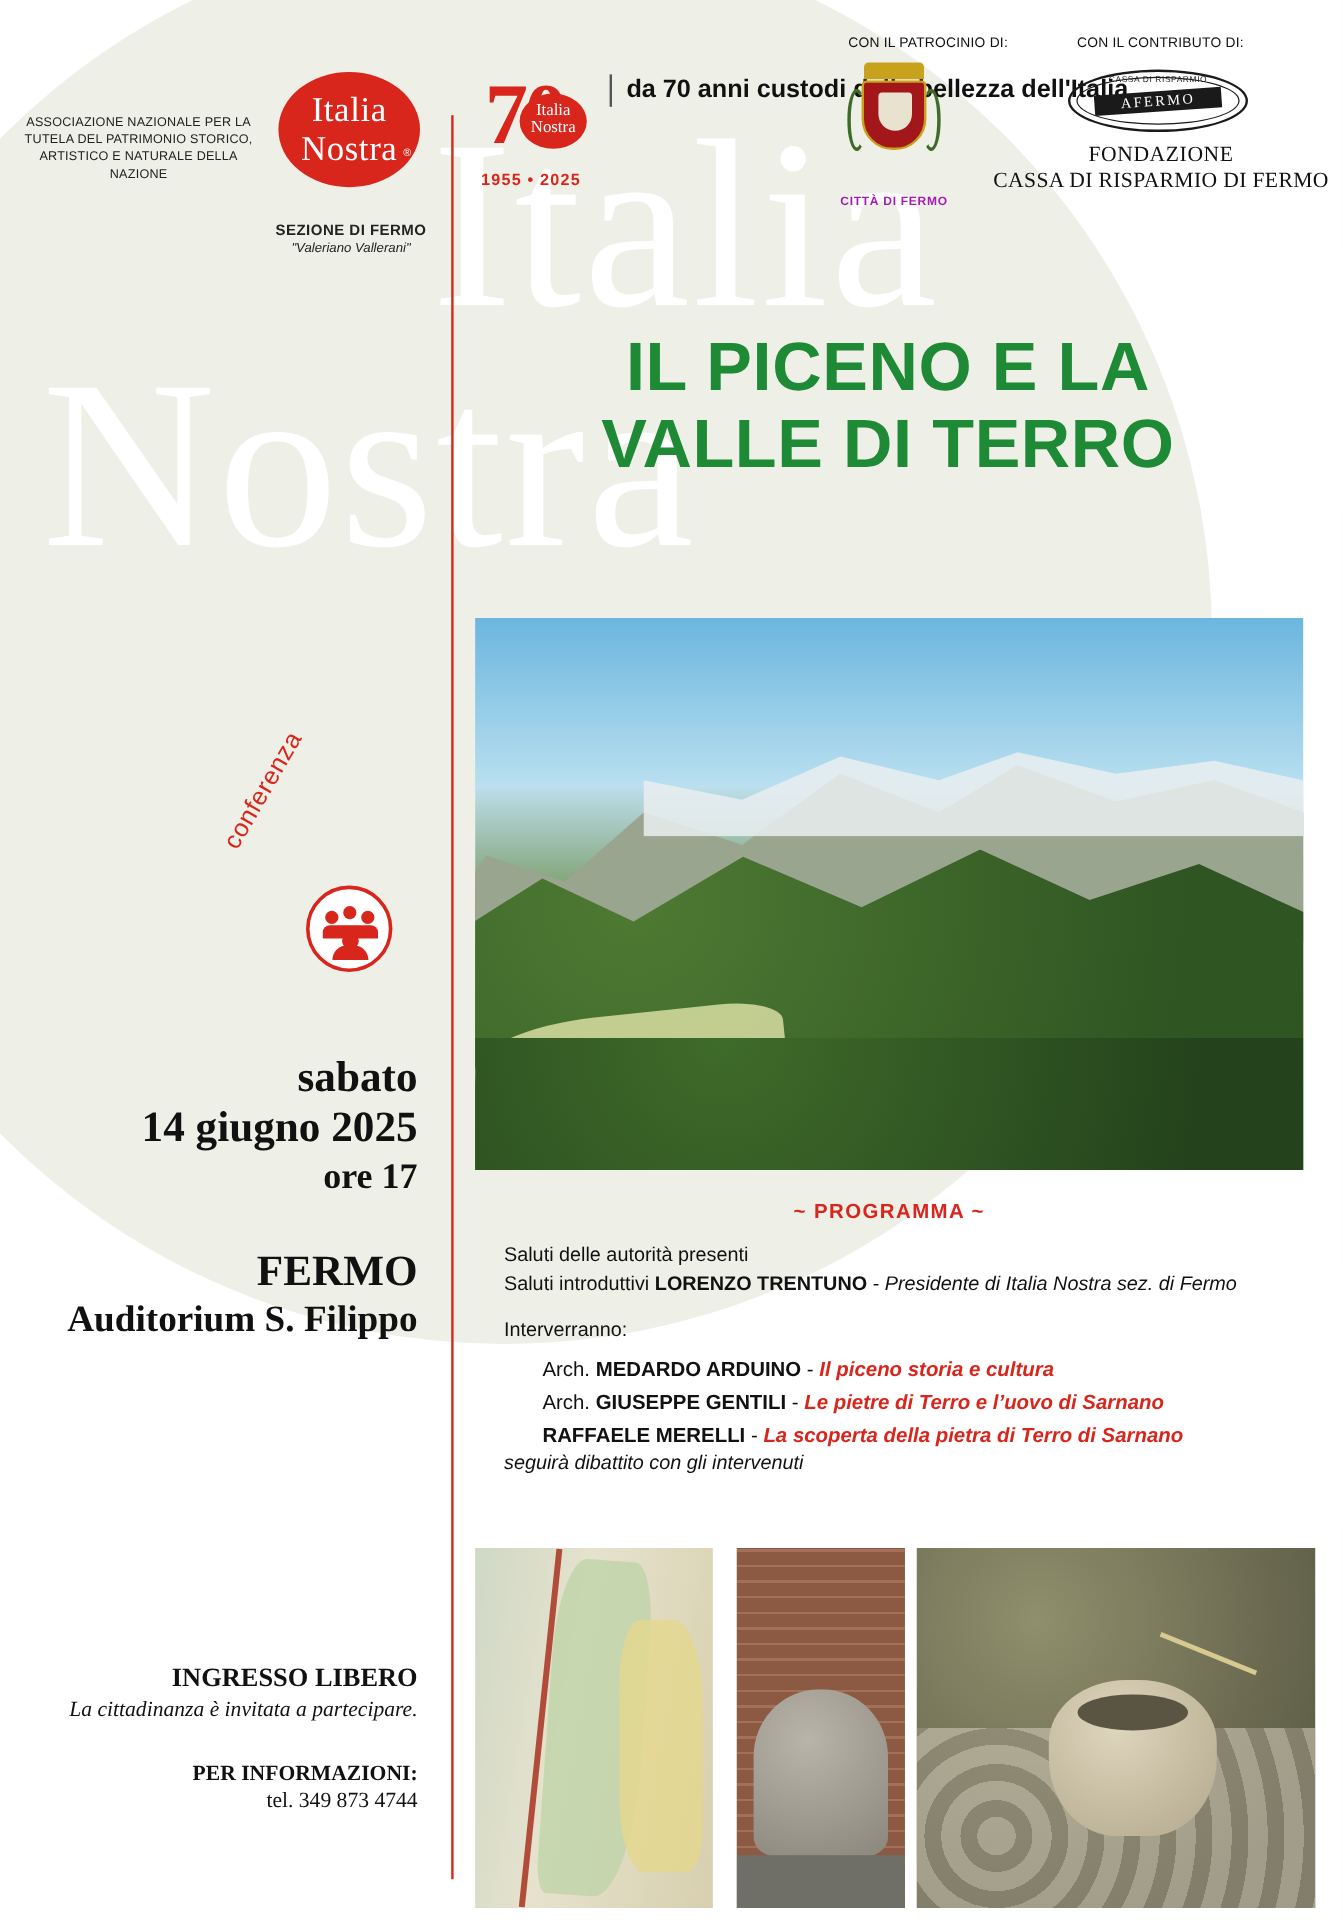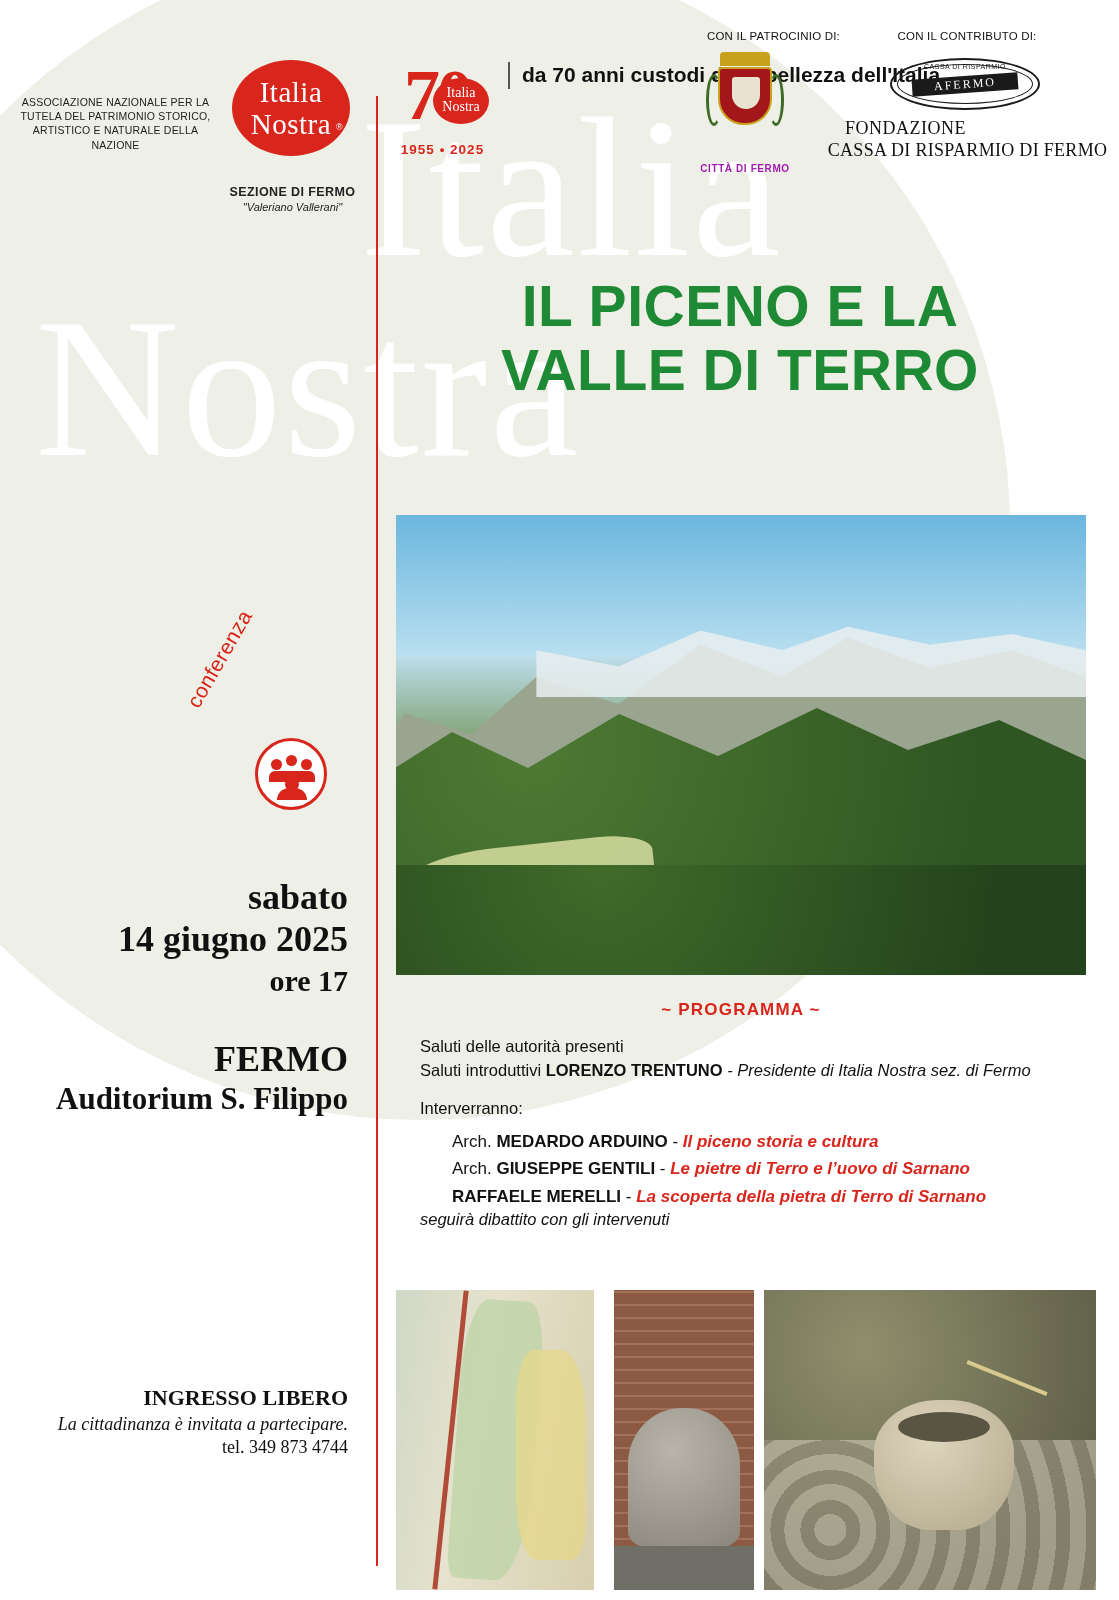--- a/index.html
+++ b/index.html
@@ -158,21 +158,21 @@
     background: #1a1a1a; transform: rotate(-4deg);
     color: #fff; font-family: "Liberation Serif", serif;
     font-size: 12px; text-align: center; letter-spacing: 2px; line-height: 17px;
   }
   .fond-logo .toptxt {
     position: absolute; left: 0; top: 5px; width: 150px; text-align: center;
     font-size: 7px; letter-spacing: .5px; color: #1a1a1a;
   }
   .fond1 {
     position: absolute; left: 845px; top: 118px; width: 245px;
-    font-family: "Liberation Serif", serif;
+    text-align: center; font-family: "Liberation Serif", serif;
     font-size: 18px; color: #111; letter-spacing: .5px;
   }
   .fond2 {
     position: absolute; left: 820px; top: 140px; width: 295px;
     text-align: center; font-family: "Liberation Serif", serif;
     font-size: 18px; color: #111; letter-spacing: .3px;
   }
 
   
   .vrule {
@@ -423,20 +423,21 @@
       <div class="l-sabato">sabato</div>
       <div class="l-data">14 giugno 2025</div>
       <div class="l-ore">ore 17</div>
       <div class="l-city">FERMO</div>
       <div class="l-venue">Auditorium S. Filippo</div>
     </div>
 
     <div class="left-bottom">
       <div class="lb-ing">INGRESSO LIBERO</div>
       <div class="lb-inv">La cittadinanza è invitata a partecipare.</div>
+      <div class="lb-info">PER INFORMAZIONI:</div>
       <div class="lb-tel">tel.  349 873 4744</div>
     </div>
 
     <div class="prog-title">~  PROGRAMMA  ~</div>
 
     <div class="prog">
       <div class="p-row">Saluti delle autorità presenti</div>
       <div class="p-row">
         <span>Saluti introduttivi </span><b>LORENZO TRENTUNO</b><i> - Presidente di Italia Nostra sez. di Fermo</i>
       </div>

